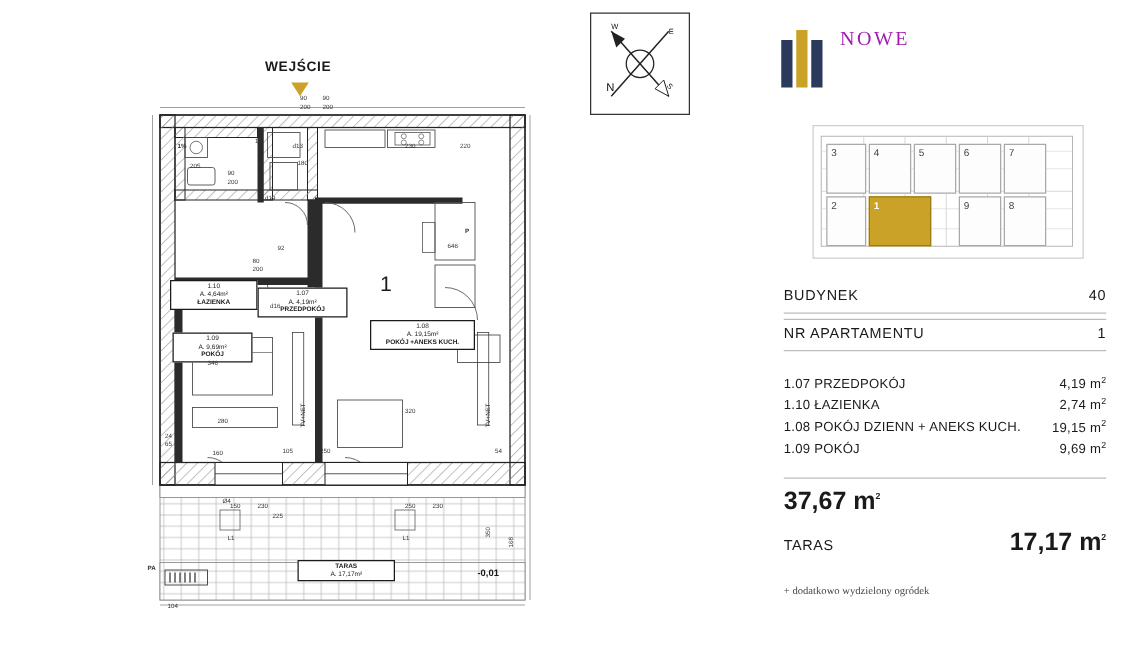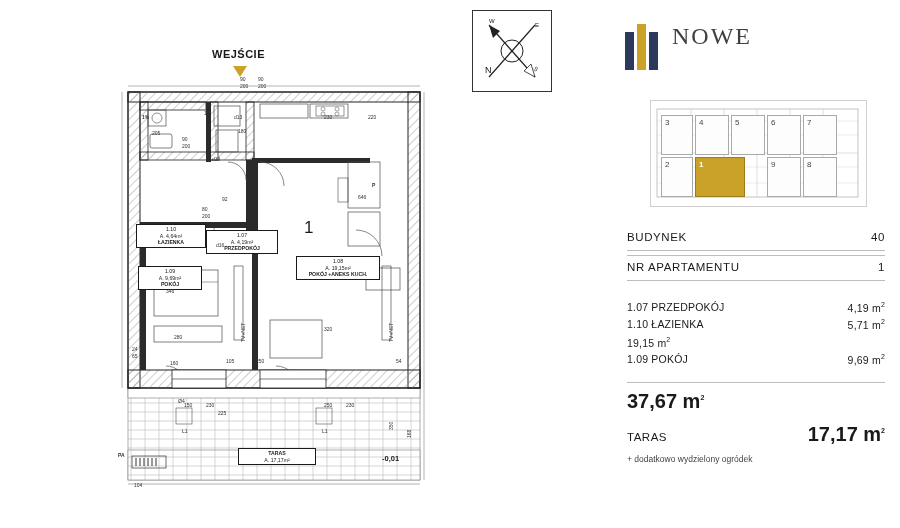--- a/index.html
+++ b/index.html
@@ -31,21 +31,21 @@
 
   
   #right{position:absolute;left:625px;top:24px;width:260px;}
 
   .logo{display:flex;align-items:flex-start;gap:14px;}
   .logo-mark{display:flex;gap:3px;align-items:flex-end;}
   .logo-mark i{display:block;background:#2b3a5c;}
   .logo-mark i.b1{width:9px;height:38px;}
   .logo-mark i.b2{width:9px;height:46px;background:#c9a227;}
   .logo-mark i.b3{width:9px;height:38px;}
-  .logo-text .l1{font-size:24px;letter-spacing:2px;color:#404040;line-height:1.05;font-family:"Liberation Serif",serif;}
+  .logo-text .l1{font-size:16px;letter-spacing:2px;color:#a21caf;line-height:1.05;font-family:"Liberation Serif",serif;}
   .logo-text .l2{font-size:19px;letter-spacing:1.4px;color:#c9a227;line-height:1.2;font-family:"Liberation Serif",serif;}
 
   
   #keyplan{position:absolute;left:650px;top:100px;width:215px;height:105px;border:1px solid #cfcfcf;background:#fff;}
   .kp-cell{position:absolute;border:1px solid #a9a9a9;background:#fdfdfd;font-size:8px;color:#444;}
   .kp-cell span{position:absolute;left:3px;top:2px;}
   .kp-cell.hl{background:#c9a227;border-color:#9c7c16;}
   .kp-cell.hl span{color:#fff;font-weight:bold;}
 
   
@@ -59,21 +59,21 @@
   #areas{position:absolute;left:627px;top:298px;width:258px;}
   .arow{display:flex;justify-content:space-between;font-size:10.5px;padding:2.5px 0;letter-spacing:.2px;}
   .arow .lbl{white-space:nowrap;text-align:right;}
   .arow .val{white-space:nowrap;}
   .sup{font-size:7px;vertical-align:super;}
 
   #totals{position:absolute;left:627px;top:378px;width:258px;}
   .trow{display:flex;justify-content:space-between;align-items:baseline;padding:5px 0;}
   .trow .lbl{font-size:11.5px;letter-spacing:.5px;}
   .trow .val{font-size:20px;font-weight:bold;}
-  .note{font-size:8.5px;color:#444;margin-top:3px;}
+  .note{font-size:8.5px;color:#444;margin-top:16px;font-family:Liberation Serif, serif;}
   .thin{position:absolute;background:#6d6d6d;}
 
   .tag{position:absolute;border:1px solid #1a1a1a;background:#fff;font-size:5.2px;line-height:1.25;padding:1px 2px;text-align:center;white-space:nowrap;}
   .tag .nm{font-weight:bold;}
   .apt-num{position:absolute;font-size:17px;color:#1a1a1a;}
   .tiny{position:absolute;font-size:5px;color:#333;}
   .tinyv{position:absolute;font-size:5px;color:#333;transform:rotate(-90deg);transform-origin:left top;}
   .level{position:absolute;font-size:7.5px;font-weight:bold;}
 
   svg.plan{position:absolute;left:0;top:0;}
@@ -350,23 +350,24 @@
     <div class="hr"></div>
   </div>
 
   <div id="areas">
     <div class="arow">
       <span class="lbl">1.07 PRZEDPOKÓJ</span>
       <span class="val"><span>4,19 m</span><span class="sup">2</span></span>
     </div>
     <div class="arow">
       <span class="lbl">1.10 ŁAZIENKA</span>
-      <span class="val"><span>5,71 m</span><span class="sup">2</span></span>
+      <span class="val"><span>2,74 m</span><span class="sup">2</span></span>
     </div>
     <div class="arow">
+      <span class="lbl">1.08 POKÓJ DZIENN + ANEKS KUCH.</span>
       <span class="val"><span>19,15 m</span><span class="sup">2</span></span>
     </div>
     <div class="arow">
       <span class="lbl">1.09 POKÓJ</span>
       <span class="val"><span>9,69 m</span><span class="sup">2</span></span>
     </div>
   </div>
 
   <div id="totals">
     <div class="hr"></div>

